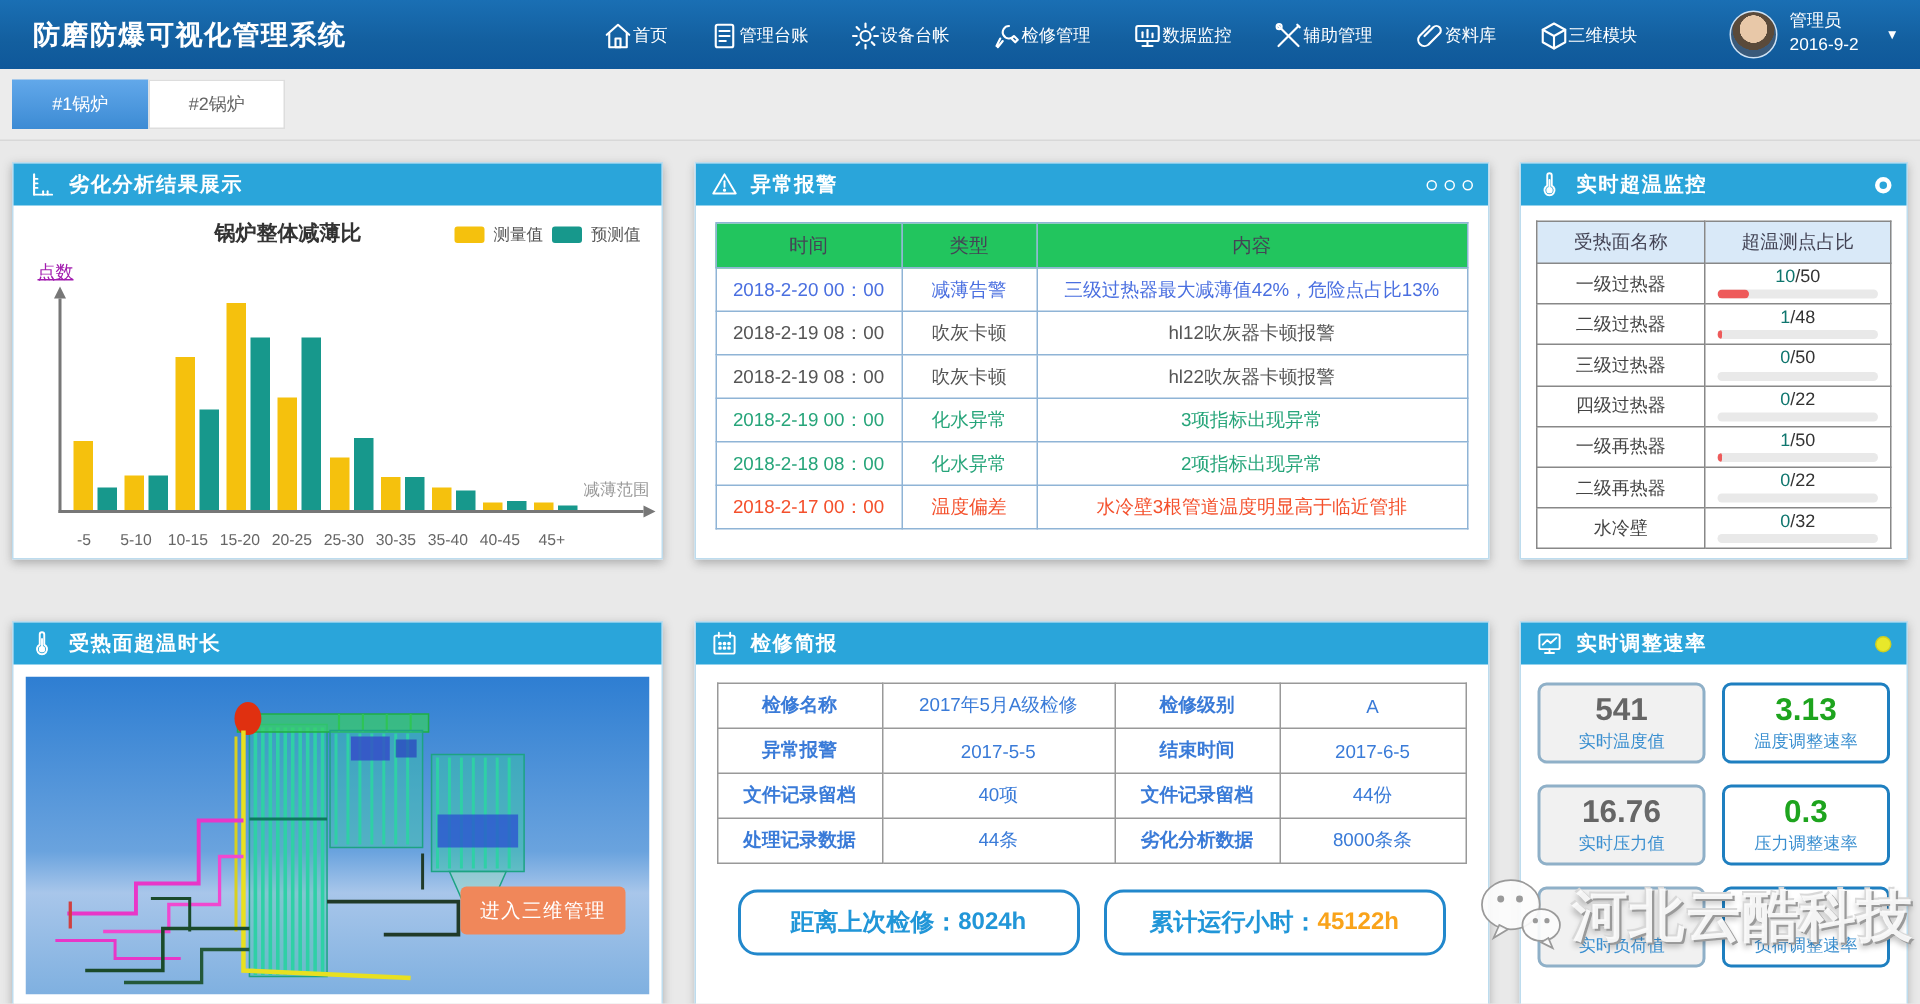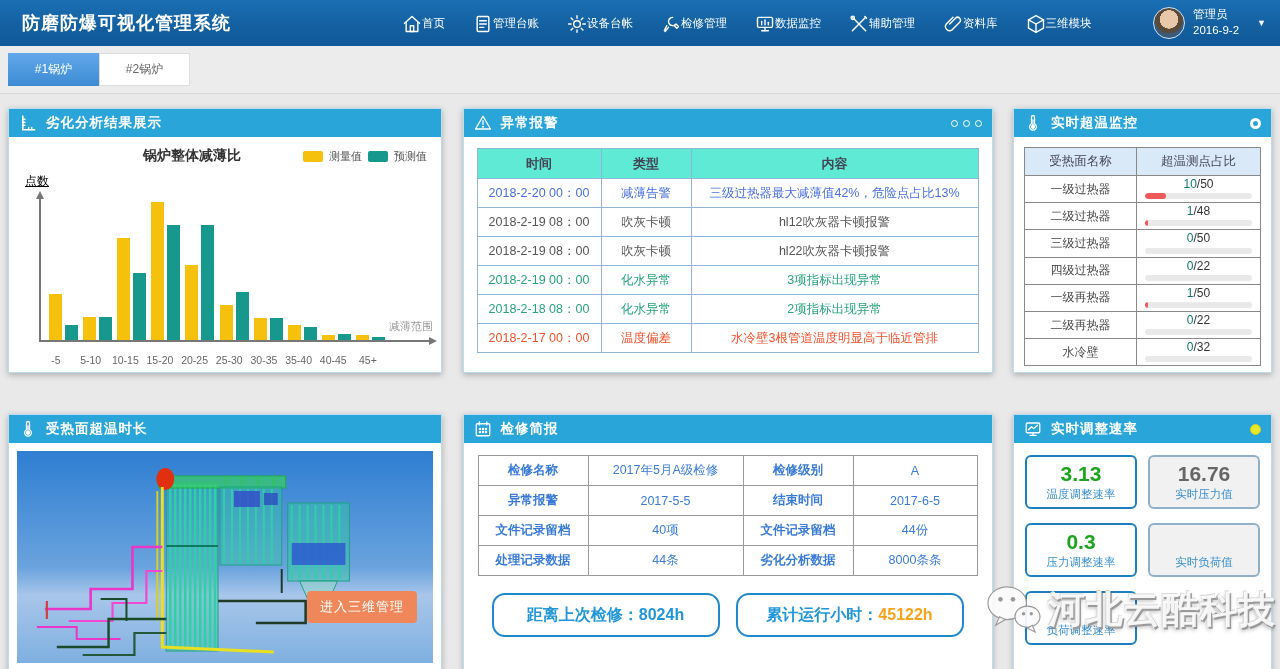--- a/index.html
+++ b/index.html
@@ -39,36 +39,36 @@
   .ring-only { width:11px; height:11px; border-radius:50%; border:3px solid #fff; }
   .dot-yellow { width:11px; height:11px; border-radius:50%; background:#e8e82a; border:1px solid #cfcf20; }
   .mini-circle { width:7px; height:7px; border-radius:50%; border:1.5px solid #fff; display:inline-block; }
   .pbody { flex:1; position:relative; }
 
   
   .chart-top { display:flex; align-items:center; padding:10px 14px 0 14px; }
   .chart-title { font-size:14px; color:#333; font-weight:bold; margin-left:120px; }
   .legend { margin-left:auto; display:flex; align-items:center; gap:6px; font-size:11px; color:#555; }
   .swatch { width:20px; height:11px; border-radius:2px; display:inline-block; }
-  .ylab { position:absolute; left:16px; top:36px; font-size:12px; color:#000000;text-decoration:underline; }
+  .ylab { position:absolute; left:16px; top:36px; font-size:12px; color:#a21caf;text-decoration:underline; }
   .plot-wrap { position:absolute; left:30px; right:12px; top:62px; bottom:30px; }
   .plot { position:absolute; left:0; right:0; top:0; bottom:0; border-left:2px solid #777; border-bottom:2px solid #777; }
   .arrow-up { position:absolute; left:-5px; top:-8px; width:0; height:0; border-left:4px solid transparent; border-right:4px solid transparent; border-bottom:8px solid #777; }
   .arrow-rt { position:absolute; right:-8px; bottom:-5px; width:0; height:0; border-top:4px solid transparent; border-bottom:4px solid transparent; border-left:8px solid #777; }
   .xlab { position:absolute; right:-4px; bottom:6px; font-size:11px; color:#999; }
   .bars { position:absolute; left:8px; right:44px; bottom:0; top:0; display:flex; justify-content:space-between; align-items:flex-end; }
   .bgroup { display:flex; align-items:flex-end; gap:3px; }
   .bar { width:13px; }
   .xticks { position:absolute; left:30px; right:56px; bottom:6px; display:flex; justify-content:space-between; }
   .xticks span { font-size:10.5px; color:#666; width:34px; text-align:center; }
 
   
   .alarm-body { padding:11px 13px; }
   table.alarm { width:100%; border-collapse:collapse; table-layout:fixed; }
-  table.alarm th { background:#5eead4; color:#445; font-size:13px; font-weight:bold; height:30px; }
+  table.alarm th { background:#22c55e; color:#445; font-size:13px; font-weight:normal; height:30px; }
   table.alarm th, table.alarm td { border:1px solid #8fb4d6; text-align:center; }
   table.alarm { border:1px solid #5e9bd0; }
   table.alarm td { height:29px; font-size:12.5px; white-space:nowrap; overflow:hidden; }
   .c-blue { color:#4a6fe0; } .c-gray { color:#555; } .c-green { color:#27a57a; } .c-red { color:#f4502c; }
 
   
   .ot-body { padding:10px 10px; }
   table.ot { width:100%; border-collapse:collapse; table-layout:fixed; border:1px solid #888; }
   table.ot th { background:#d9e9f8; color:#445; font-size:12.5px; font-weight:normal; height:28px; }
   table.ot th, table.ot td { border:1px solid #888; text-align:center; }
@@ -615,20 +615,24 @@
               <polyline points="6,13 10,9 13,11.5 18,7"></polyline>
               <line x1="12" y1="17" x2="12" y2="20.5"></line>
               <line x1="8" y1="20.5" x2="16" y2="20.5"></line>
             </svg></span>
         <span class="ptitle">实时调整速率</span>
         <span class="pright">
             <span class="dot-yellow"></span>
           </span>
       </div>
       <div class="pbody cards" id="cards">
+          <div class="card plain">
+     <div class="val" style="color:#666666">541</div>
+     <div class="clabel">实时温度值</div>
+          </div>
           <div class="card outlined">
      <div class="val" style="color:#1ea41e">3.13</div>
      <div class="clabel">温度调整速率</div>
           </div>
           <div class="card plain">
      <div class="val" style="color:#666666">16.76</div>
      <div class="clabel">实时压力值</div>
           </div>
           <div class="card outlined">
      <div class="val" style="color:#1ea41e">0.3</div>

